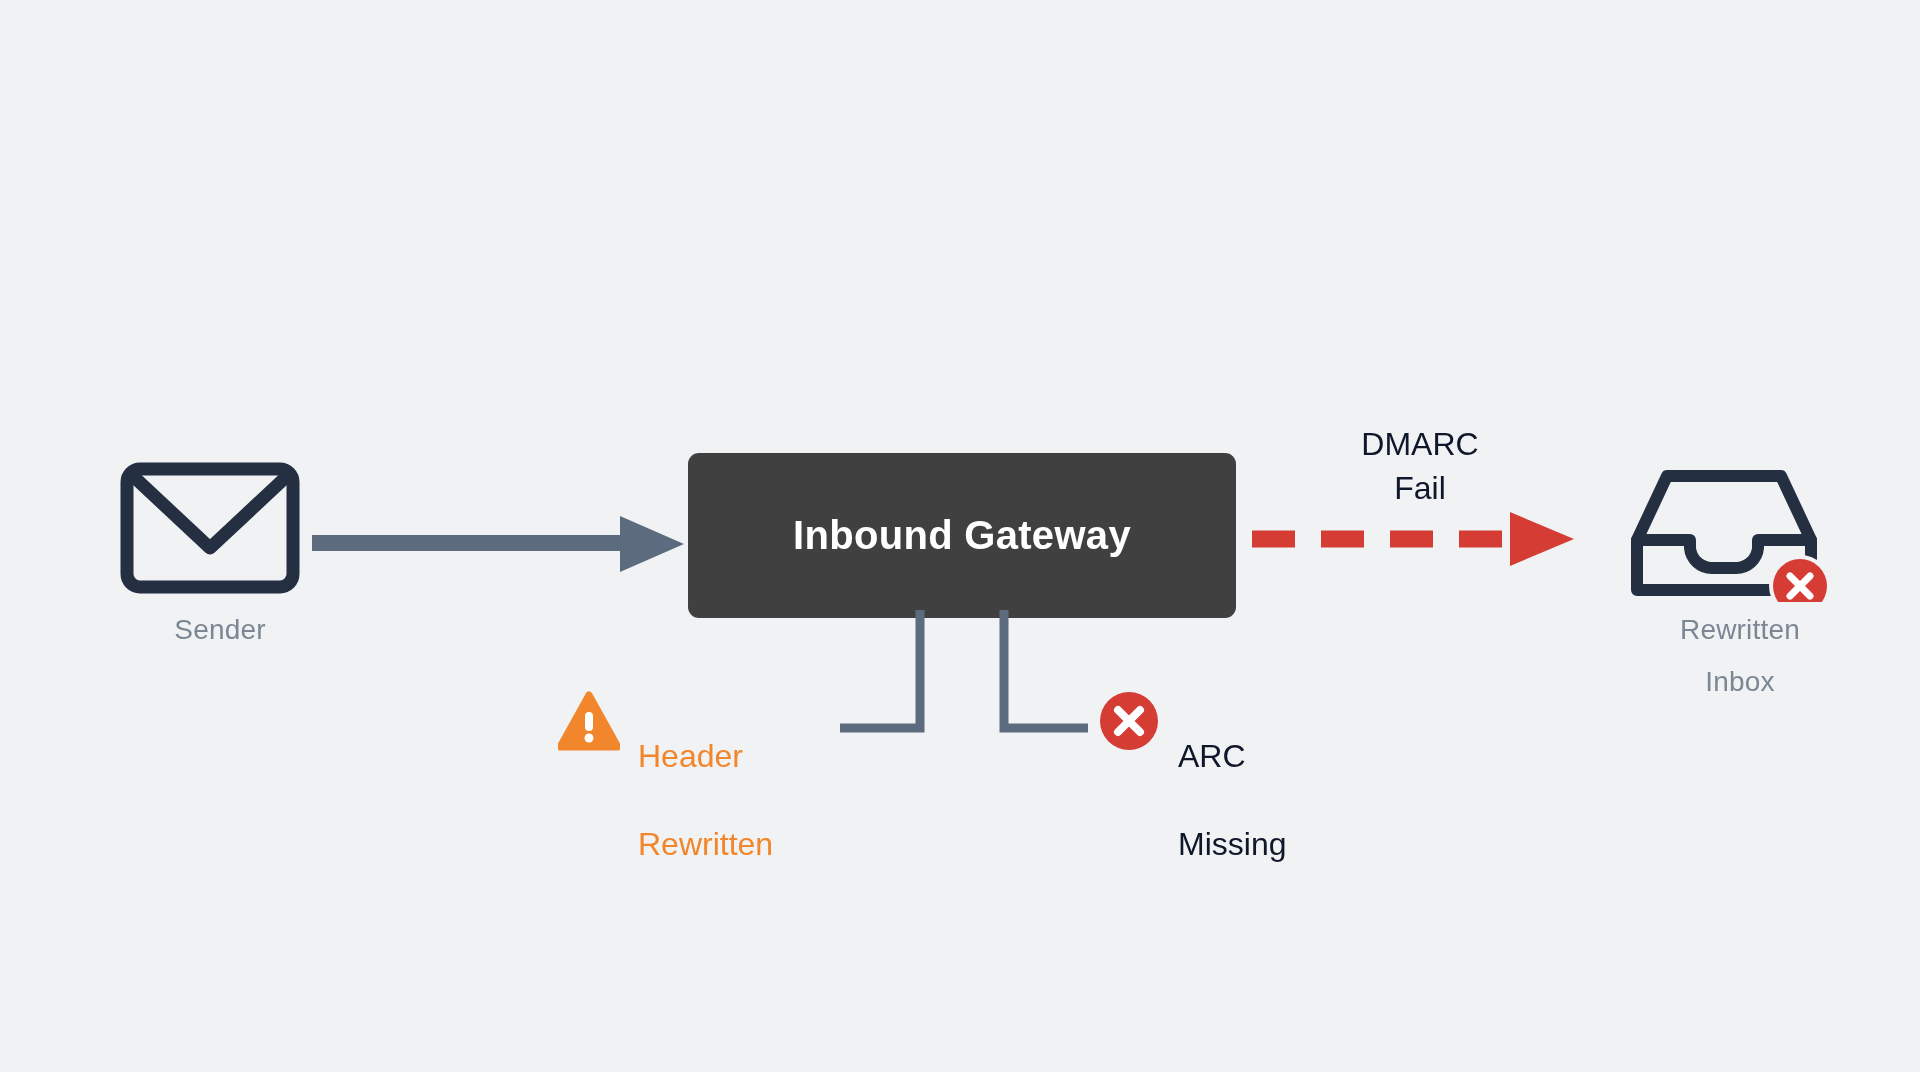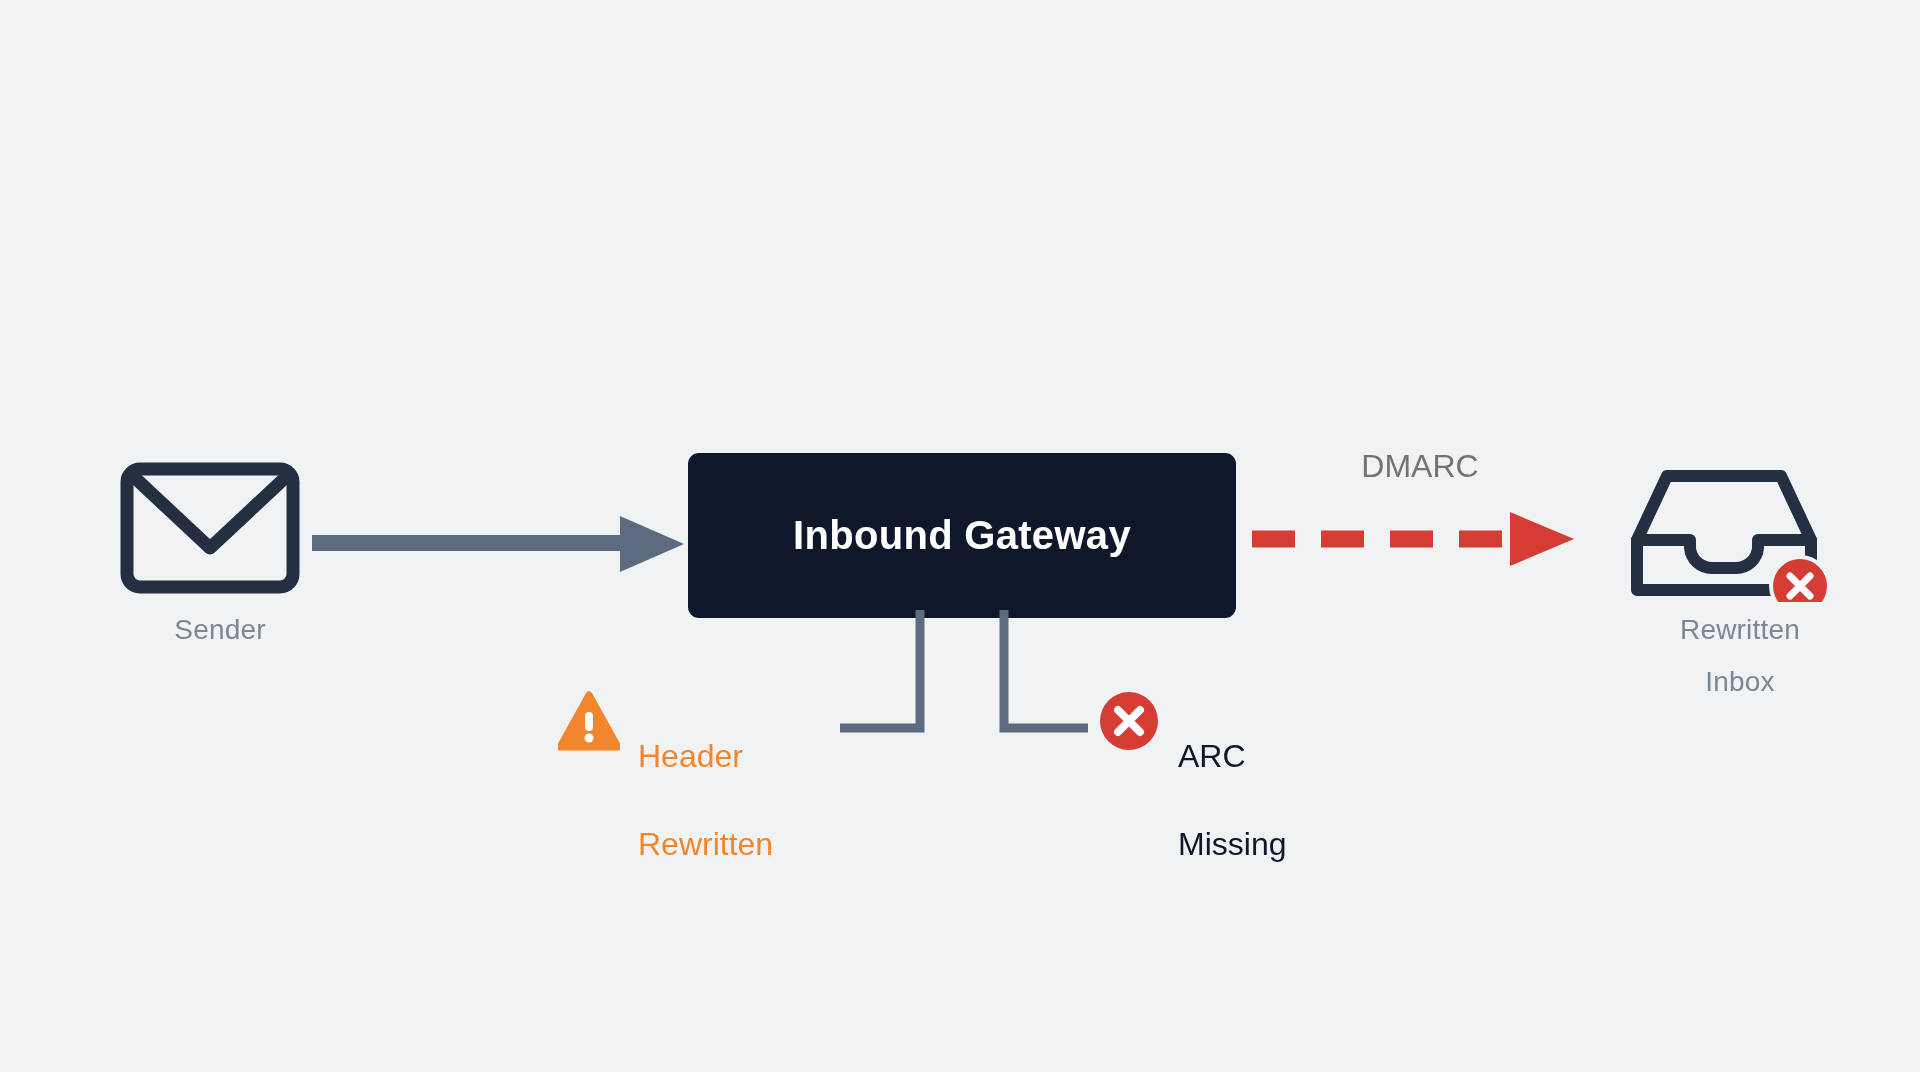--- a/index.html
+++ b/index.html
@@ -68,21 +68,21 @@
     font-weight: 400;
   }
 
   
   .gateway-box {
     position: absolute;
     left: 688px;
     top: 453px;
     width: 548px;
     height: 165px;
-    background: #0f172a;
+    background: #404040;
     border-radius: 11px;
     display: flex;
     align-items: center;
     justify-content: center;
   }
   .gateway-title {
     color: #ffffff;
     font-size: 40px;
     font-weight: 700;
     letter-spacing: 0.3px;
@@ -95,25 +95,24 @@
     top: 508px;
     width: 326px;
     height: 62px;
   }
   .dmarc-label {
     position: absolute;
     left: 1300px;
     top: 422px;
     width: 240px;
     text-align: center;
-    color: #737373;
+    color: #0f172a;
     font-size: 32px;
     line-height: 44px;
     font-weight: 400;
-    margin-top: 22px;
   }
 
   
   .recipient-node {
     position: absolute;
     left: 1610px;
     top: 462px;
     width: 260px;
     height: 230px;
   }
@@ -196,20 +195,21 @@
 
   <div class="connectors">
     <svg viewBox="0 0 290 140" width="290" height="140">
       <path d="M 100 0 L 100 118 L 20 118" fill="none" stroke="#5c6b7e" stroke-width="9"></path>
       <path d="M 184 0 L 184 118 L 268 118" fill="none" stroke="#5c6b7e" stroke-width="9"></path>
     </svg>
   </div>
 
   <div class="dmarc-label">
     <div>DMARC</div>
+    <div>Fail</div>
   </div>
   <div class="dmarc-arrow">
     <svg viewBox="0 0 326 62" width="326" height="62">
       <path d="M 0 31 L 262 31" fill="none" stroke="#d43c34" stroke-width="17" stroke-dasharray="43 26"></path>
       <path d="M 258 4 L 322 31 L 258 58 Z" fill="#d43c34"></path>
     </svg>
   </div>
 
   <div class="recipient-node">
     <div class="inbox-icon">

